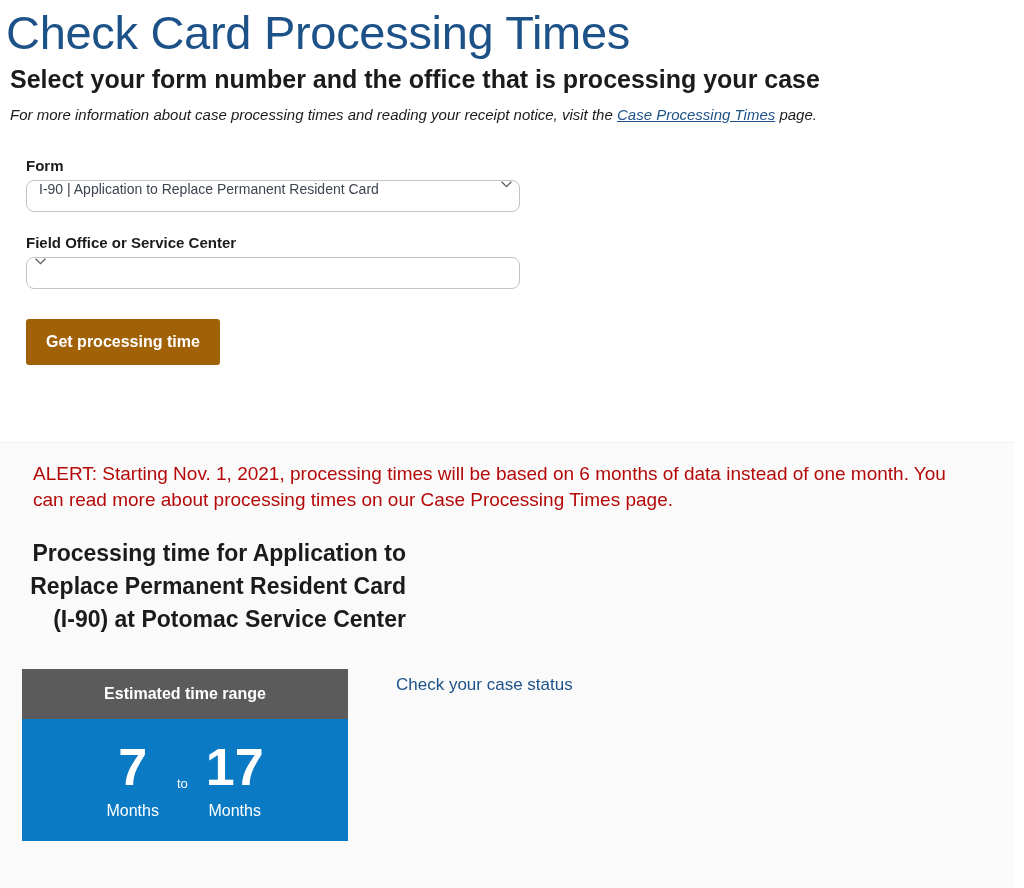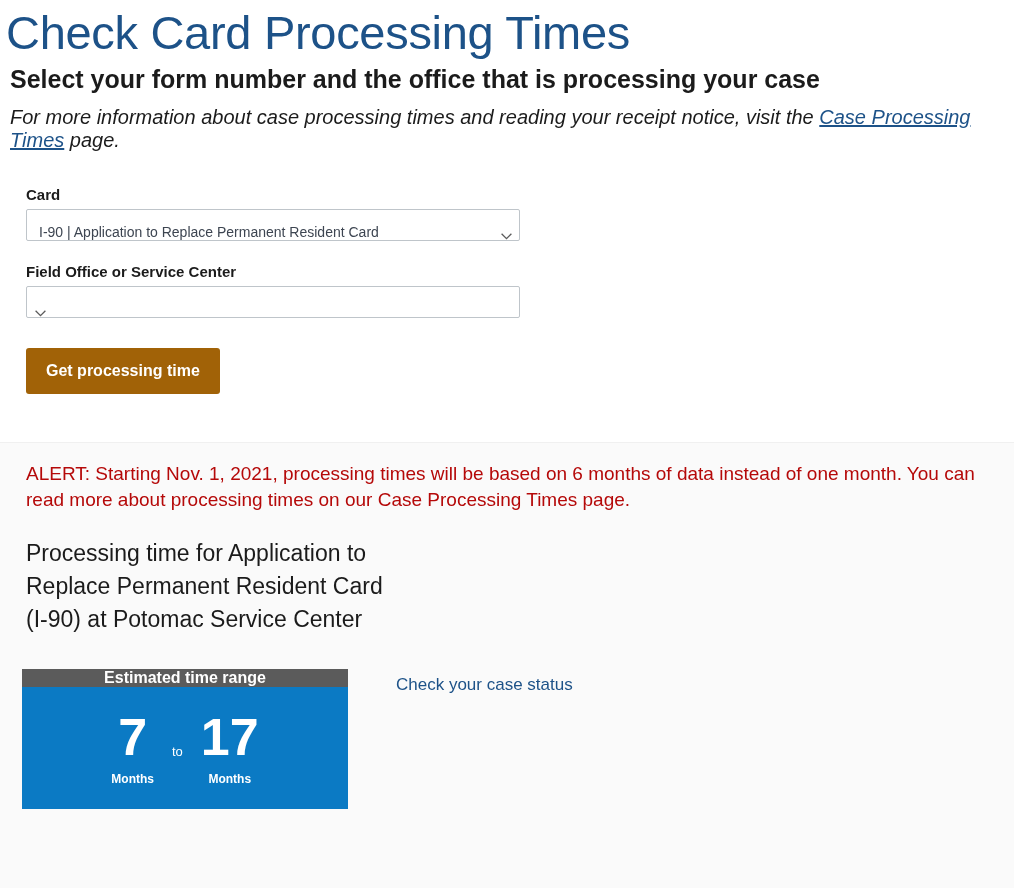--- a/index.html
+++ b/index.html
@@ -32,21 +32,21 @@
     letter-spacing: -0.3px;
   }
   .subtitle {
     font-size: 25px;
     font-weight: 700;
     color: #1b1b1b;
     margin: 8px 0 0 10px;
     line-height: 1.15;
   }
   .intro {
-    font-size: 20px;
+    font-size: 15px;
     font-style: italic;
     color: #1b1b1b;
     margin: 12px 0 0 10px;
   }
   .intro a {
     color: #1d5288;
     font-style: italic;
     text-decoration: underline;
   }
 
@@ -58,26 +58,26 @@
     font-size: 15px;
     font-weight: bold;
     color: #1b1b1b;
     margin-bottom: 6px;
   }
   .select-box {
     position: relative;
     width: 494px;
     height: 32px;
     border: 1px solid #bfc5ca;
-    border-radius: 2px;
+    border-radius: 8px;
     background: #ffffff;
     box-sizing: border-box;
     margin-bottom: 22px;
     display: flex;
-    align-items: flex-end;
+    align-items: flex-start;
   }
   .select-box .value {
     font-size: 14px;
     color: #3d4551;
     padding-left: 12px;
     white-space: nowrap;
     overflow: hidden;
     text-overflow: ellipsis;
     flex: 1;
   }
@@ -111,72 +111,72 @@
     width: 1014px;
     height: 454px;
     background: #fafafa;
     box-sizing: border-box;
     border-top: 1px solid #f0f0f0;
   }
   .alert {
     color: #b50909;
     font-size: 19px;
     line-height: 1.36;
-    padding: 18px 34px 0 26px;
+    padding: 18px 34px 0 33px;
     font-weight: 400;
   }
   .result-heading {
     font-size: 23px;
-    font-weight: normal;
+    font-weight: bold;
     color: #1b1b1b;
     line-height: 1.45;
     margin: 24px 0 16px 26px;
     width: 380px;
+    text-align: right;
   }
 
   .range-row {
     position: relative;
     margin: 32px 0 0 22px;
     display: flex;
     align-items: flex-start;
   }
   .range-card {
     width: 326px;
   }
   .range-card .cap {
     background: #5b5b5b;
     color: #ffffff;
     font-size: 16px;
     font-weight: bold;
     text-align: center;
-    padding: 0 0;
+    padding: 16px 0;
   }
   .range-card .body {
     background: #0b7ac4;
     color: #ffffff;
     height: 122px;
     display: flex;
     align-items: center;
     justify-content: center;
     gap: 18px;
   }
   .num-block {
     text-align: center;
     line-height: 1;
   }
   .num-block .num {
     font-size: 52px;
     font-weight: bold;
     display: block;
   }
   .num-block .unit {
-    font-size: 12px;
+    font-size: 16px;
     display: block;
     margin-top: 10px;
-    font-weight: bold;
   }
   .to-word {
     font-size: 13px;
     align-self: center;
     padding-top: 8px;
   }
   .status-link {
     margin: 6px 0 12px 48px;
     font-size: 17px;
     color: #1d5288;
@@ -187,21 +187,21 @@
 <body>
 
 <div class="page">
 
   <h1 class="title">Check Card Processing Times</h1>
   <div class="subtitle">Select your form number and the office that is processing your case</div>
   <div class="intro"><span>For more information about case processing times and reading your receipt notice, visit the </span><a>Case Processing Times</a><span> page.</span></div>
 
   <div class="form-wrap">
 
-    <div class="field-label">Card</div>
+    <div class="field-label">Form</div>
     <div class="select-box">
       <span class="value">I-90 | Application to Replace Permanent Resident Card</span>
       <span class="chev">
         <svg width="11" height="7" viewBox="0 0 11 7">
             <path d="M0.6 0.8 L5.5 5.6 L10.4 0.8" fill="none" stroke="#5b5b5b" stroke-width="1.3"></path>
           </svg>
       </span>
     </div>
 
     <div class="field-label">Field Office or Service Center</div>

